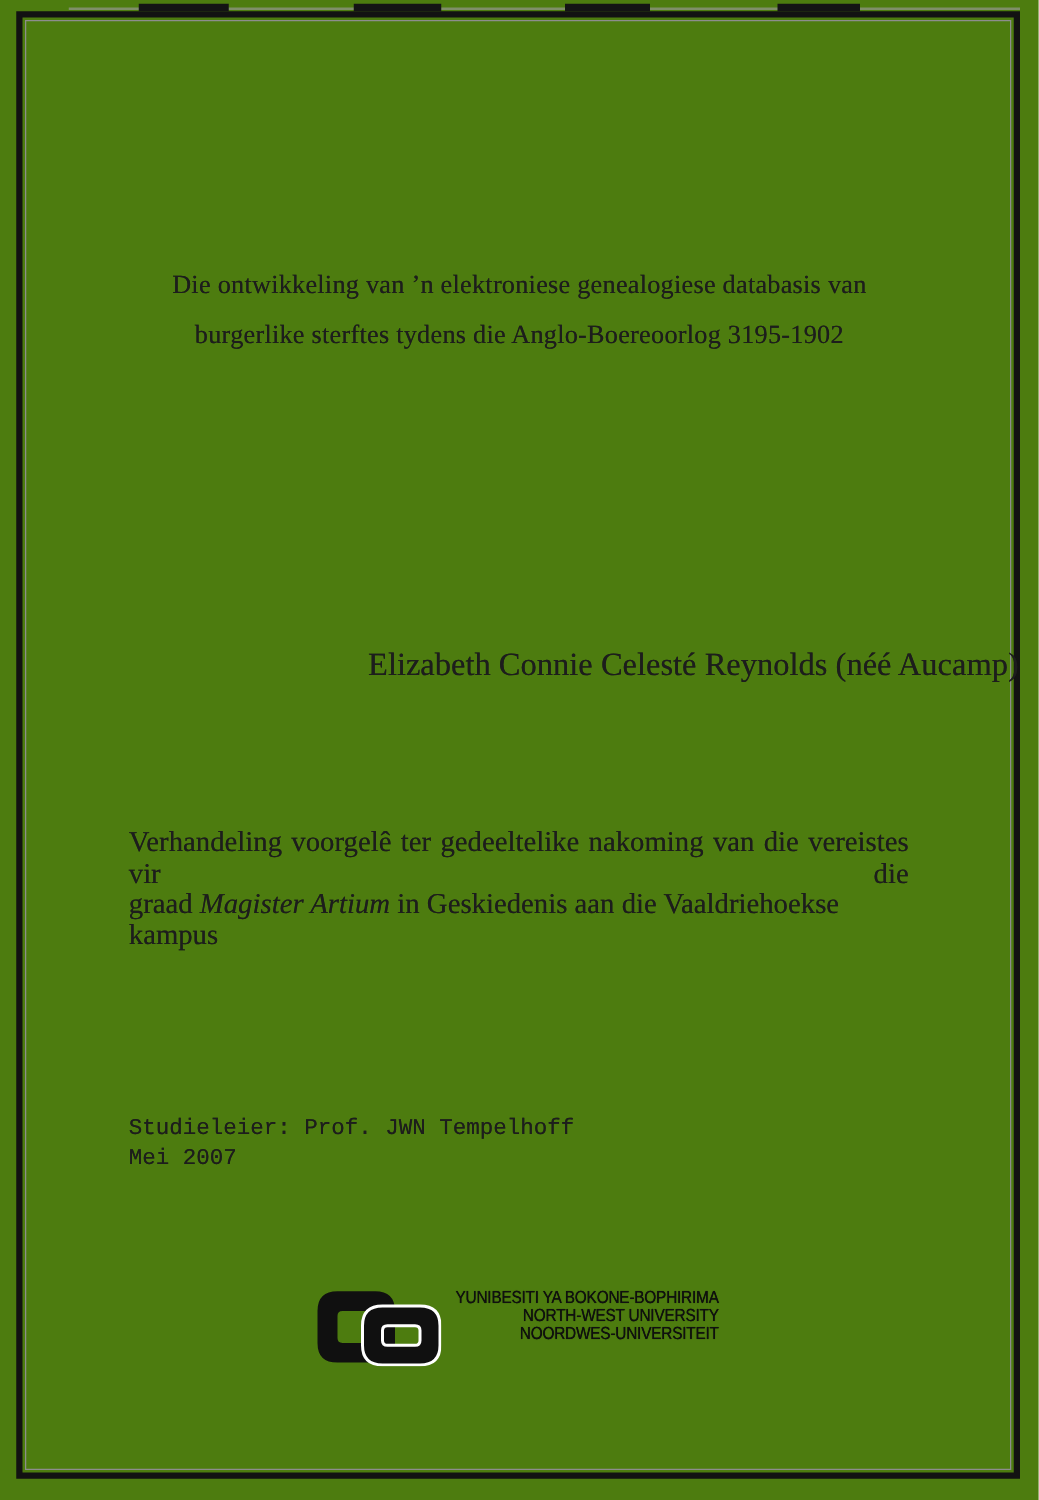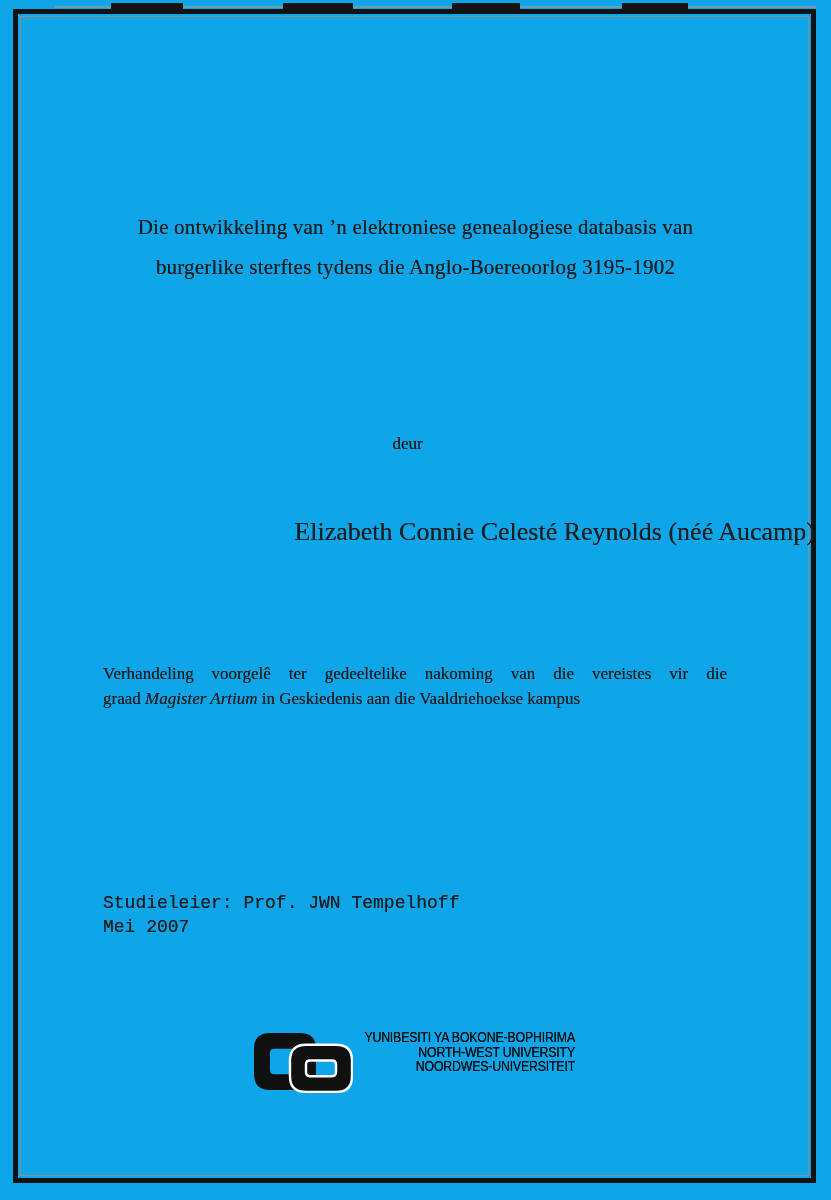--- a/index.html
+++ b/index.html
@@ -1,21 +1,21 @@
 <!DOCTYPE html>
 <html><head>
 <meta charset="utf-8">
 <style>
   html, body { margin: 0; padding: 0; background: #ffffff; }
 
   .page {
     position: relative;
     width: 831px;
     height: 1200px;
-    background: #0ea5e9;
+    background: #4d7c0f;
     color: #1d1d1d;
     font-family: "Liberation Serif", "DejaVu Serif", serif;
     overflow: hidden;
     text-shadow: 0 0 0.4px rgba(20,20,20,0.75); 
   }
 
   
   .edge-streak {
     position: absolute; top: 6px; left: 55px; right: 15px; height: 2px;
     background: #9a9a9a; opacity: 0.65;
@@ -47,21 +47,21 @@
     text-align: center; font-size: 17px; line-height: 26px;
   }
 
   .author-name {
     position: absolute; top: 518px; left: 0; right: 16px;
     text-align: right; font-size: 26px; line-height: 28px;
   }
 
   .statement {
     position: absolute; top: 662px; left: 103px; width: 624px;
-    font-size: 17px; line-height: 24.5px; text-align: left;
+    font-size: 23px; line-height: 24.5px; text-align: left;
   }
   .justify-line { text-align: justify; text-align-last: justify; }
   .statement i { font-style: italic; font-family: Liberation Serif, serif; }
 
   .footer-block {
     position: absolute; top: 891px; left: 103px;
     font-size: 18px; line-height: 24px; text-align: left; font-family: Liberation Mono, monospace;
   }
 
   .logo {
@@ -94,21 +94,20 @@
 
   <div class="frame">
     <div class="frame-inner"></div>
   </div>
 
   <div class="title-block">
     <div>Die ontwikkeling van ’n elektroniese genealogiese databasis van</div>
     <div>burgerlike sterftes tydens die Anglo-Boereoorlog 3195-1902</div>
   </div>
 
-  <div class="byline-label">deur</div>
 
   <div class="author-name">Elizabeth Connie Celesté Reynolds (néé Aucamp)</div>
 
   <div class="statement">
     <div class="justify-line">Verhandeling voorgelê ter gedeeltelike nakoming van die vereistes vir die</div>
     <div><span>graad </span><i>Magister Artium</i><span> in Geskiedenis aan die Vaaldriehoekse kampus</span></div>
   </div>
 
   <div class="footer-block">
     <div>Studieleier: Prof. JWN Tempelhoff</div>

